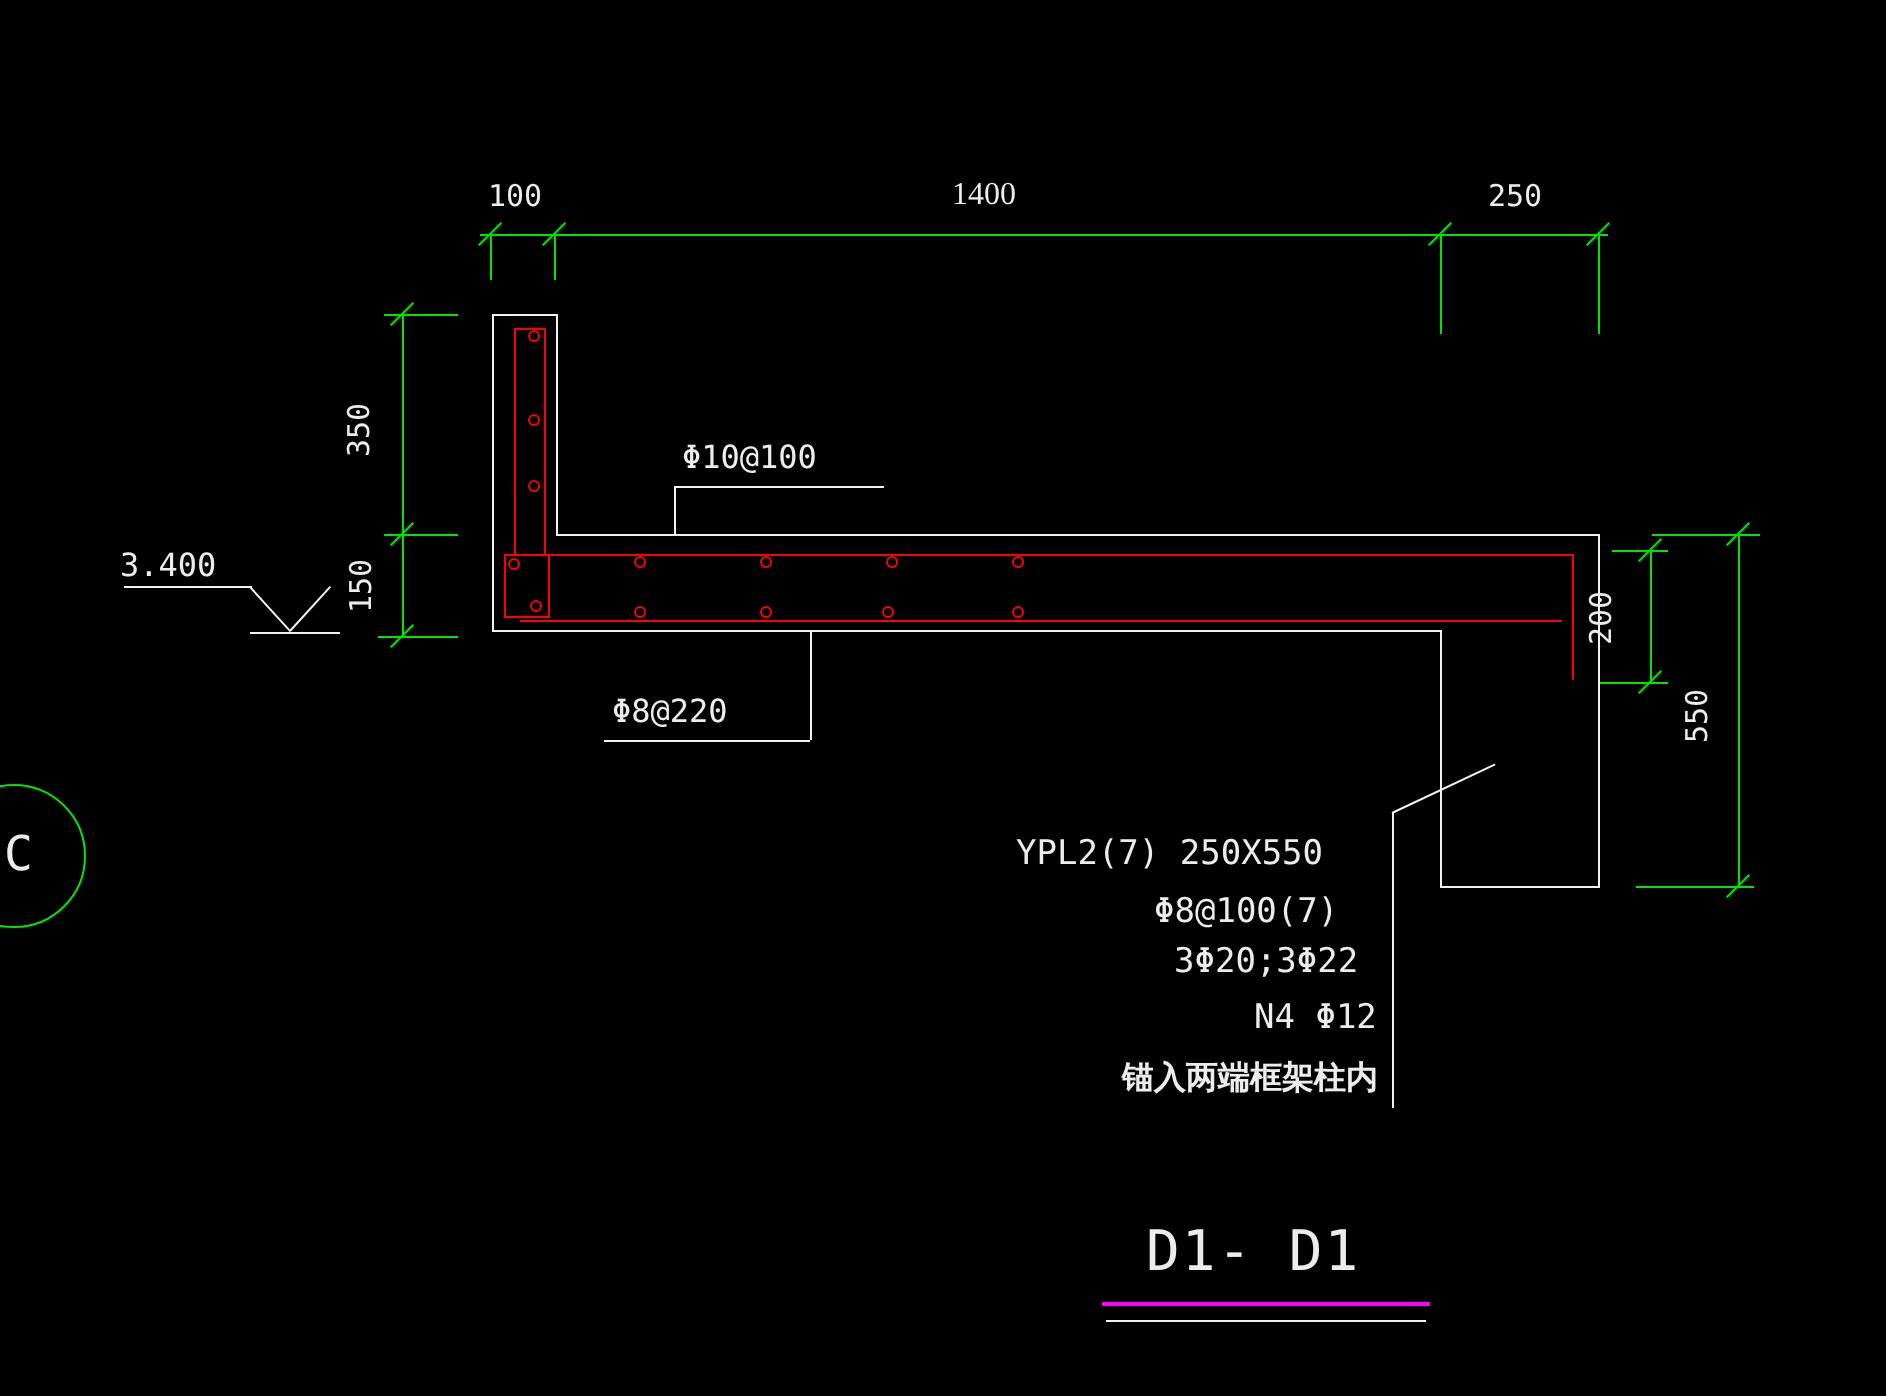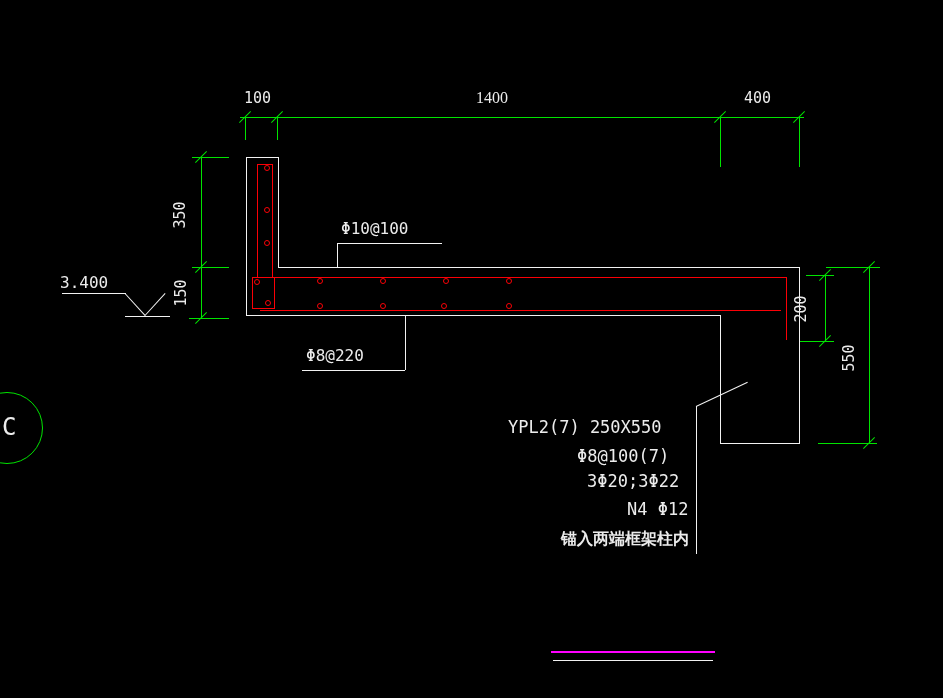--- a/index.html
+++ b/index.html
@@ -64,21 +64,21 @@
   <div class="ln g" style="left:245px;top:117px;width:1px;height:23px;"></div>
   <div class="ln g" style="left:277px;top:117px;width:1px;height:23px;"></div>
   <div class="ln g" style="left:720px;top:117px;width:1px;height:50px;"></div>
   <div class="ln g" style="left:799px;top:117px;width:1px;height:50px;"></div>
   <div class="tick" style="left:245px;top:117px;"></div>
   <div class="tick" style="left:277px;top:117px;"></div>
   <div class="tick" style="left:720px;top:117px;"></div>
   <div class="tick" style="left:799px;top:117px;"></div>
   <div class="txt" style="left:244px;top:91px;font-size:15px;">100</div>
   <div class="txt" style="left:476px;top:90px;font-size:16px;font-family:Liberation Serif, serif;">1400</div>
-  <div class="txt" style="left:744px;top:91px;font-size:15px;">400</div>
+  <div class="txt" style="left:744px;top:91px;font-size:15px;">250</div>
 
   <div class="ln g" style="left:201px;top:157px;width:1px;height:161px;"></div>
   <div class="ln g" style="left:192px;top:157px;width:37px;height:1px;"></div>
   <div class="ln g" style="left:192px;top:267px;width:37px;height:1px;"></div>
   <div class="ln g" style="left:189px;top:318px;width:40px;height:1px;"></div>
   <div class="tick" style="left:201px;top:157px;"></div>
   <div class="tick" style="left:201px;top:267px;"></div>
   <div class="tick" style="left:201px;top:318px;"></div>
   <div class="txt vtxt" style="left:180px;top:215px;font-size:15px;">350</div>
   <div class="txt vtxt" style="left:181px;top:293px;font-size:15px;">150</div>
@@ -112,16 +112,17 @@
   <div class="ln w" style="left:405px;top:315px;width:1px;height:55px;"></div>
 
   <div class="ln w diag" style="left:696px;top:406px;width:57px;height:1px;transform:rotate(-25.2deg);"></div>
   <div class="ln w" style="left:696px;top:406px;width:1px;height:148px;"></div>
   <div class="txt" style="left:508px;top:419px;font-size:17px;">YPL2(7) 250X550</div>
   <div class="txt" style="left:577px;top:448px;font-size:17px;">Φ8@100(7)</div>
   <div class="txt" style="left:575px;top:473px;font-size:17px;margin-left:12px;">3Φ20;3Φ22</div>
   <div class="txt" style="left:627px;top:501px;font-size:17px;">N4 Φ12</div>
   <div class="txt" style="left:561px;top:531px;font-size:16px;font-weight:bold;">锚入两端框架柱内</div>
 
+  <div class="txt" style="left:573px;top:612px;font-size:28px;letter-spacing:1px;">D1- D1</div>
   <div class="ln m" style="left:551px;top:651px;width:164px;height:2px;"></div>
   <div class="ln w" style="left:553px;top:660px;width:160px;height:1px;"></div>
 
 </div>
 
 </body></html>

